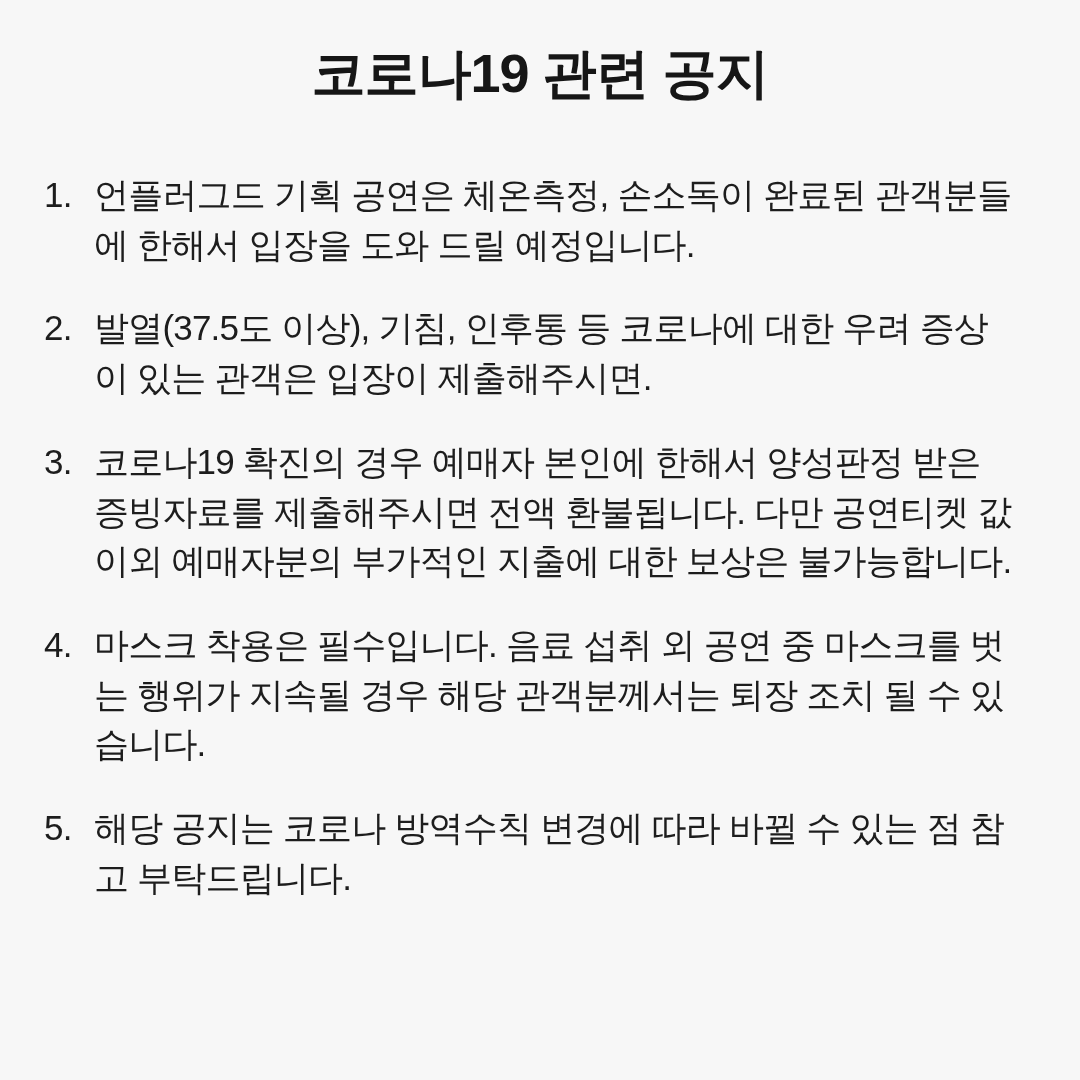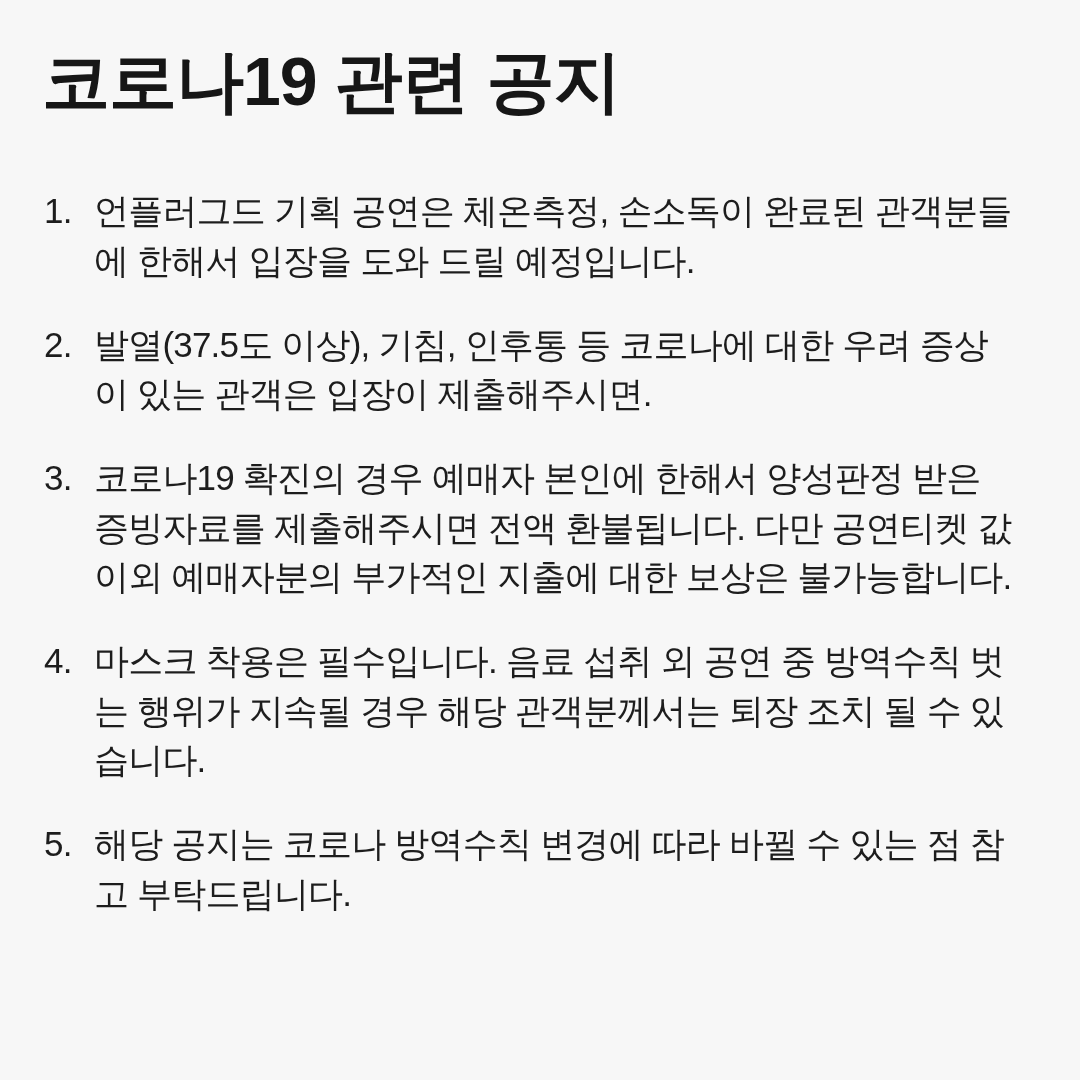--- a/index.html
+++ b/index.html
@@ -16,22 +16,22 @@
   }
   .page {
     width: 1080px;
     height: 1080px;
     box-sizing: border-box;
     padding: 34px 42px 0 42px;
     background: #f7f7f7;
     position: relative;
   }
   .notice-title {
-    text-align: left;
-    font-size: 68px;
+    text-align: center;
+    font-size: 54px;
     font-weight: 700;
     letter-spacing: -1px;
     line-height: 1.15;
     margin: 8px 0 0 0;
     color: #161616;
   }
   .notice-list {
     margin: 66px 0 0 0;
     padding: 0;
     list-style: none;
@@ -81,21 +81,21 @@
       <span class="item-text">발열(37.5도 이상), 기침, 인후통 등 코로나에 대한 우려 증상이 있는 관객은 입장이 제출해주시면.</span>
     </li>
 
     <li class="notice-item">
       <span class="item-number">3.</span>
       <span class="item-text">코로나19 확진의 경우 예매자 본인에 한해서 양성판정 받은 증빙자료를 제출해주시면 전액 환불됩니다. 다만 공연티켓 값 이외 예매자분의 부가적인 지출에 대한 보상은 불가능합니다.</span>
     </li>
 
     <li class="notice-item">
       <span class="item-number">4.</span>
-      <span class="item-text">마스크 착용은 필수입니다. 음료 섭취 외 공연 중 방역수칙 벗는 행위가 지속될 경우 해당 관객분께서는 퇴장 조치 될 수 있습니다.</span>
+      <span class="item-text">마스크 착용은 필수입니다. 음료 섭취 외 공연 중 마스크를 벗는 행위가 지속될 경우 해당 관객분께서는 퇴장 조치 될 수 있습니다.</span>
     </li>
 
     <li class="notice-item">
       <span class="item-number">5.</span>
       <span class="item-text">해당 공지는 코로나 방역수칙 변경에 따라 바뀔 수 있는 점 참고 부탁드립니다.</span>
     </li>
 
   </ul>
 
 </div>

